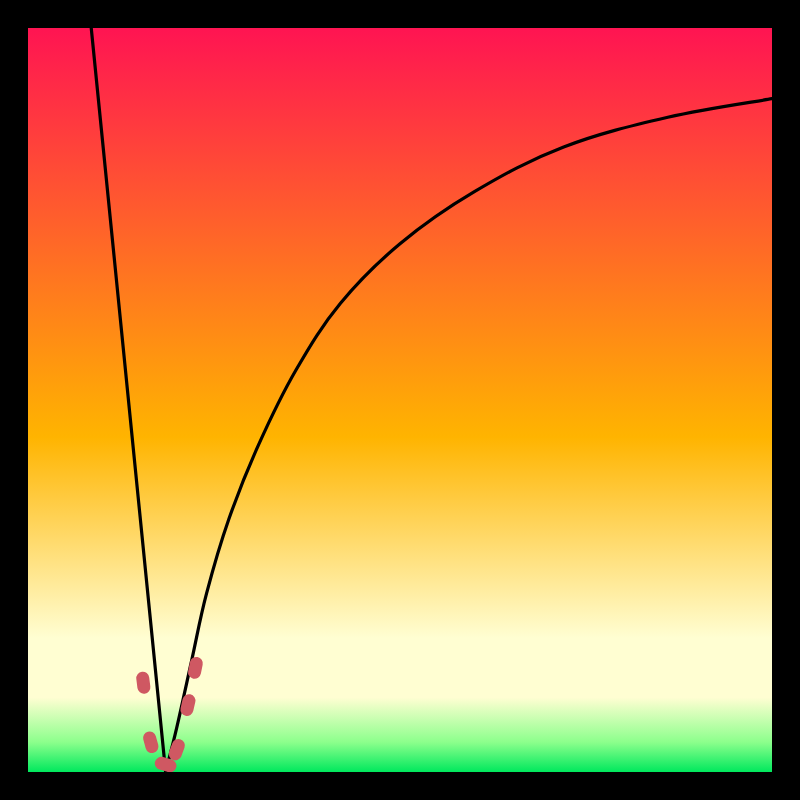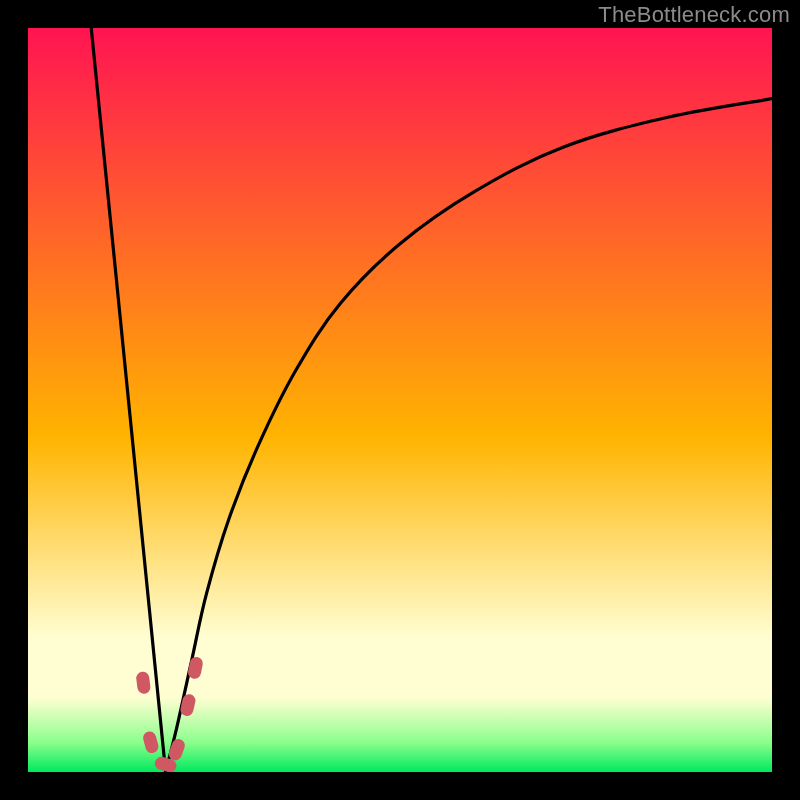--- a/index.html
+++ b/index.html
@@ -33,21 +33,20 @@
     font-size: 22px;
     font-weight: 400;
     color: #8b8b8b;
     letter-spacing: 0.2px;
   }
 </style>
 </head>
 <body>
 
 <div class="frame">
-  <div class="watermark">TheBottleneck.com</div>
   <svg class="plot" viewBox="0 0 744 744" preserveAspectRatio="none">
     <defs>
       <linearGradient id="bg-grad" x1="0" y1="0" x2="0" y2="1">
         <stop offset="0%" stop-color="#ff1452"></stop>
         <stop offset="55%" stop-color="#ffb400"></stop>
         <stop offset="82%" stop-color="#fffed2"></stop>
         <stop offset="90%" stop-color="#fffed2"></stop>
         <stop offset="96%" stop-color="#8cff8c"></stop>
         <stop offset="100%" stop-color="#00e85d"></stop>
       </linearGradient>

